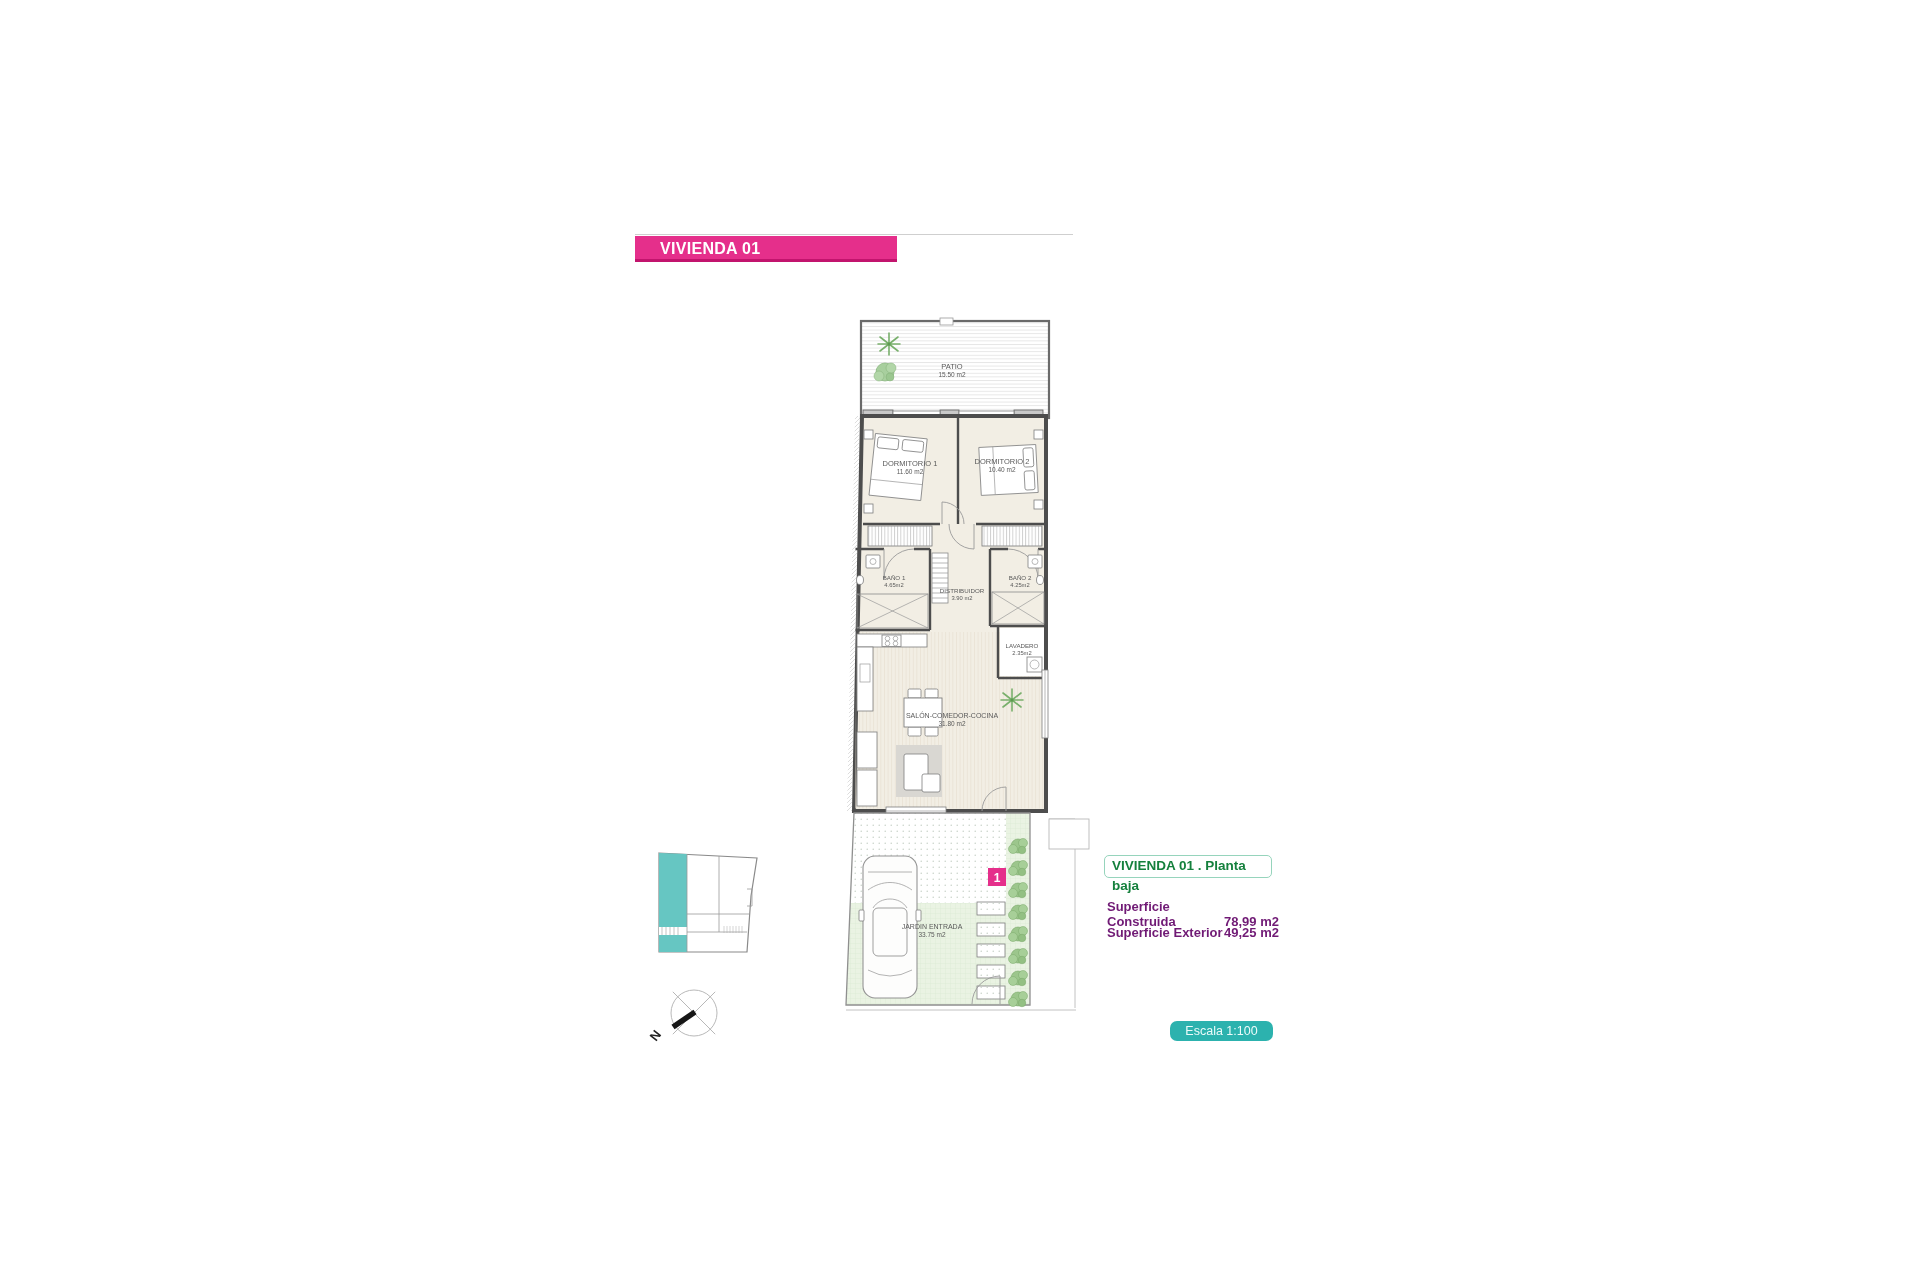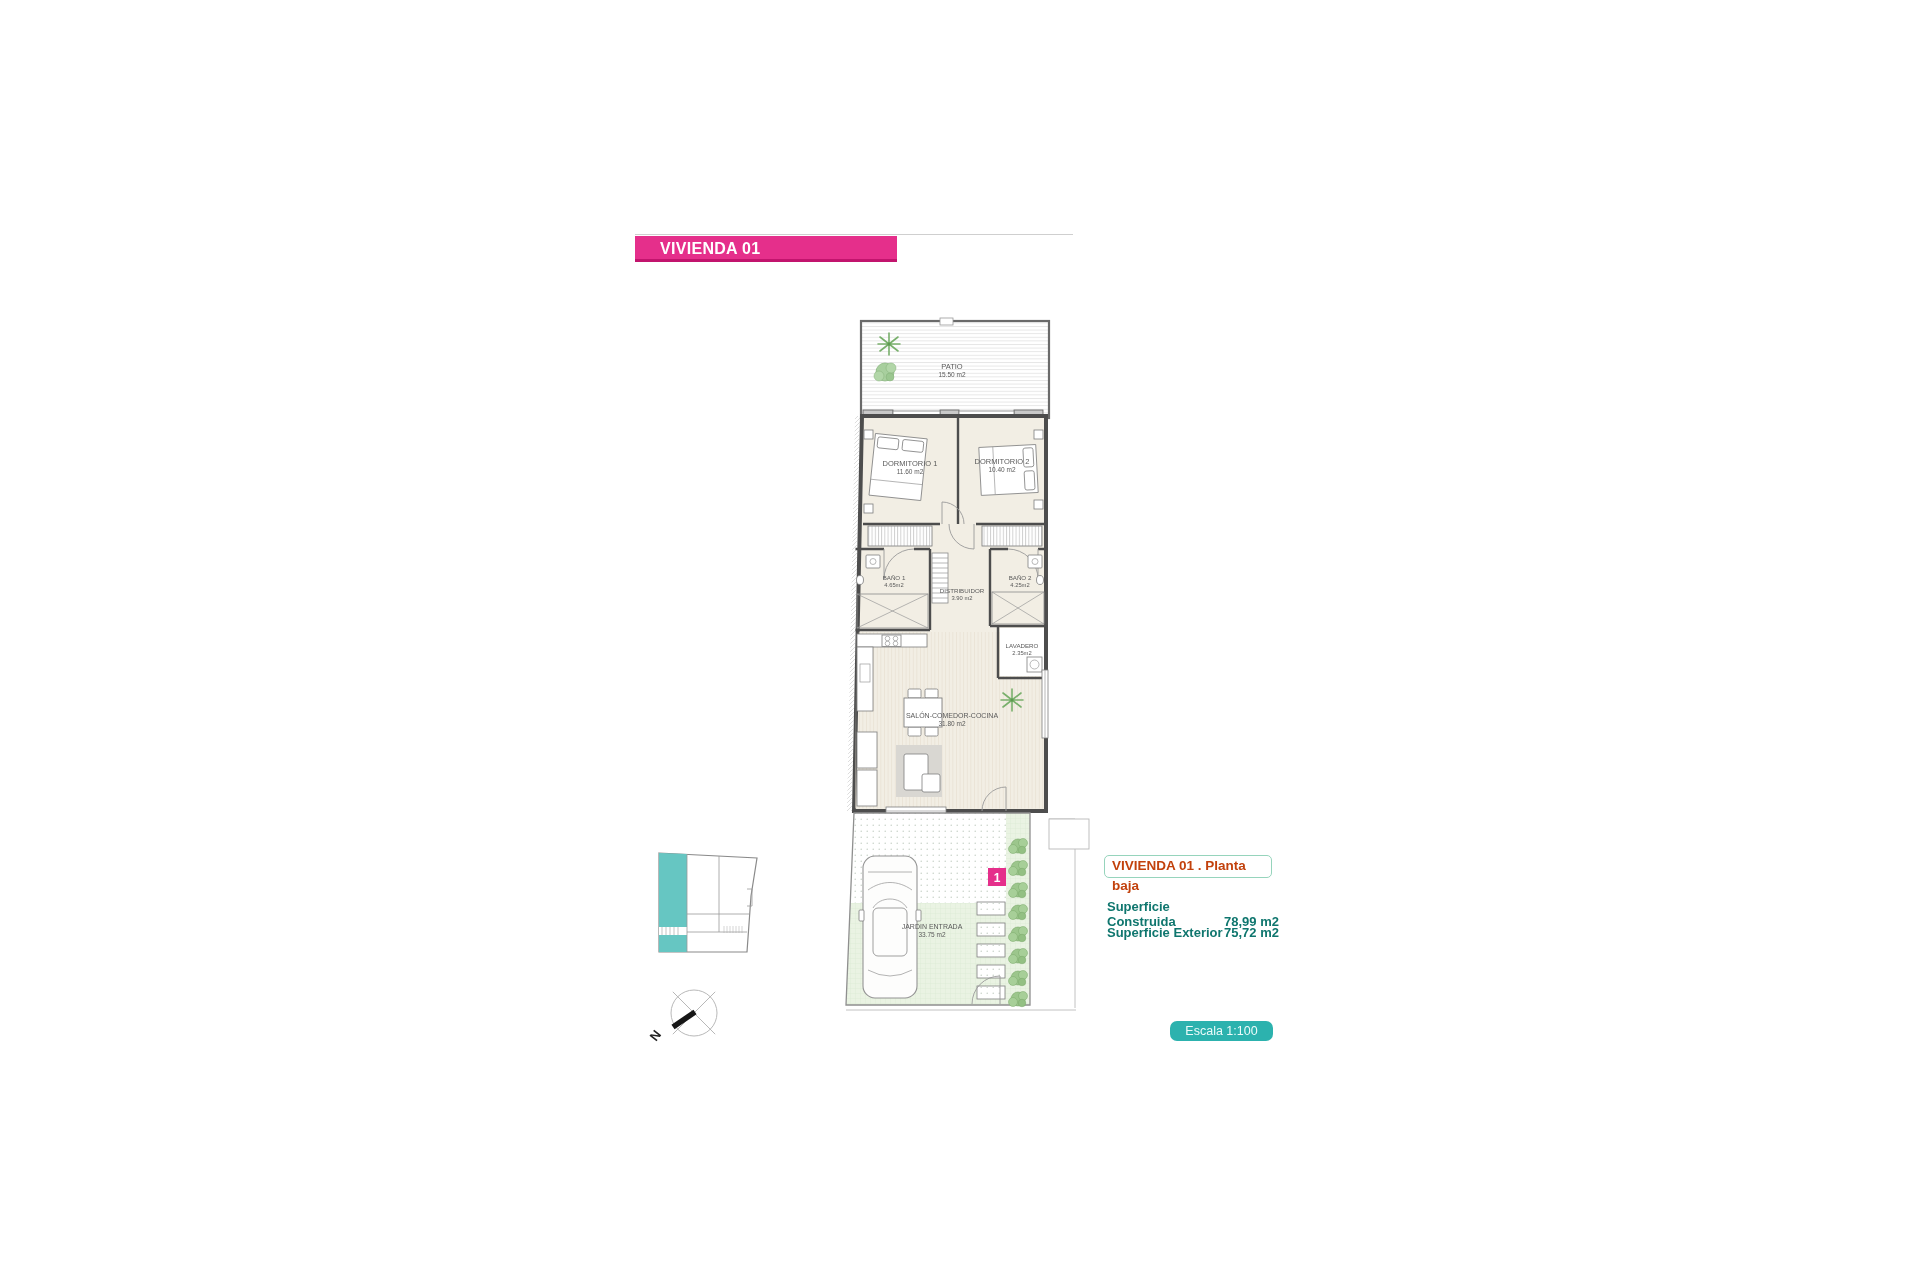--- a/index.html
+++ b/index.html
@@ -14,22 +14,22 @@
           padding-left:25px;box-sizing:border-box;letter-spacing:.3px;}
 
   
   .plan{position:absolute;left:830px;top:308px;width:260px;height:710px;}
   .keyplan{position:absolute;left:648px;top:844px;width:115px;height:115px;}
   .compass{position:absolute;left:646px;top:982px;width:92px;height:92px;}
 
   
   .legend-box{position:absolute;left:1104px;top:855px;width:168px;height:23px;
               border:1.6px solid #96d4bc;border-radius:5px;box-sizing:border-box;
-              font-size:13.5px;font-weight:bold;line-height:20px;padding-left:7px;color:#c2410c;}
-  .legend-row{position:absolute;left:1107px;font-size:13px;font-weight:600;color:#0f766e;}
+              font-size:13.5px;font-weight:bold;line-height:20px;padding-left:7px;color:#15803d;}
+  .legend-row{position:absolute;left:1107px;font-size:13px;font-weight:600;color:#701a75;}
   .legend-row .lab{display:inline-block;width:117px;}
   .row0{top:899px;} .row1{top:925px;}
 
   .scalebox{position:absolute;left:1170px;top:1021px;width:103px;height:20px;
             background:var(--c-teal,#2cb2ae);color:#ecfbfa;font-size:12.5px;
             line-height:20px;text-align:center;border-radius:7px;}
 
   
   svg text{font-family:"Liberation Sans","DejaVu Sans",sans-serif;fill:#5a5a5a;}
   .rname{font-size:7.5px;} .rarea{font-size:6.5px;}
@@ -305,18 +305,18 @@
   </svg>
   </div>
 
   <div class="legend-box">
     <span>VIVIENDA 01 .  Planta baja</span>
   </div>
   <div class="legend-row row0">
     <span class="lab">Superficie Construida</span><span class="val">78,99 m2</span>
   </div>
   <div class="legend-row row1">
-    <span class="lab">Superficie Exterior</span><span class="val">75,72 m2</span>
+    <span class="lab">Superficie Exterior</span><span class="val">49,25 m2</span>
   </div>
 
   <div class="scalebox">Escala 1:100</div>
 
 </div>
 
 </body></html>

